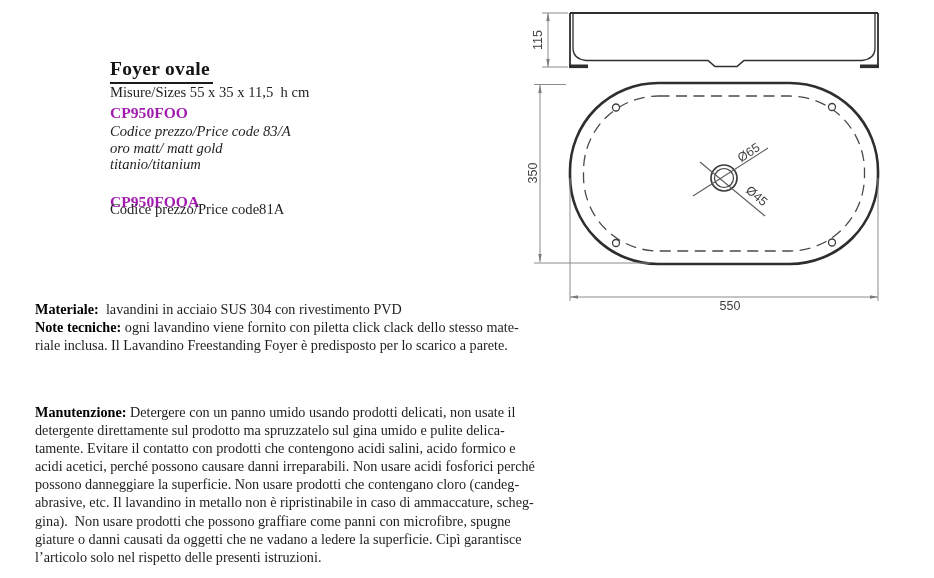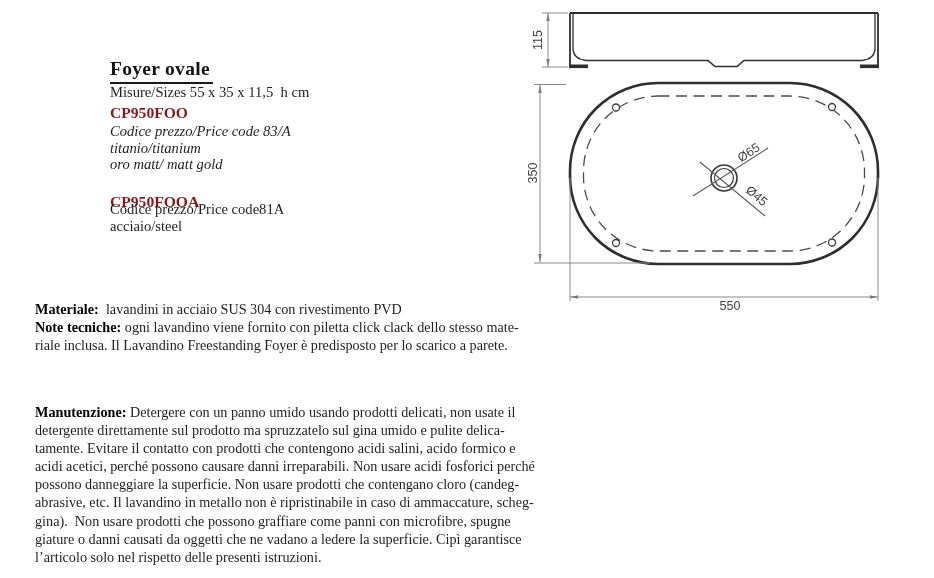--- a/index.html
+++ b/index.html
@@ -20,21 +20,21 @@
     padding:0 3px 2px 0;
     color:#141414;
     white-space:pre;
   }
   .sizes{
     left:110px;top:84px;
     font-size:14.6px;
     white-space:pre;
   }
   .code{
-    font-size:15.6px;font-weight:bold;color:#7f1d1d;
+    font-size:15.6px;font-weight:bold;color:#a21caf;
     white-space:pre;
   }
   .v1code{left:110px;top:104px;}
   .v1lines{left:110px;top:123px;font-style:italic;}
   .v2code{left:110px;top:193px;font-family:Liberation Serif, serif;}
   .v2lines{left:110px;top:201px;}
   .vlines .line{
     font-size:14.6px;line-height:16.6px;white-space:pre;
   }
   .para .line{
@@ -55,28 +55,27 @@
 
 <div class="page">
 
   <h1 class="abs title">Foyer ovale</h1>
 
   <div class="abs sizes">Misure/Sizes 55 x 35 x 11,5  h cm</div>
 
   <div class="abs code v1code">CP950FOO</div>
   <div class="abs vlines v1lines">
       <div class="line">Codice prezzo/Price code 83/A</div>
+      <div class="line">oro matt/ matt gold</div>
       <div class="line">titanio/titanium</div>
-      <div class="line">oro matt/ matt gold</div>
     </div>
 
   <div class="abs code v2code">CP950FOOA</div>
   <div class="abs vlines v2lines">
       <div class="line">Codice prezzo/Price code81A</div>
-      <div class="line">acciaio/steel</div>
     </div>
 
   <div class="abs para materiale">
       <div class="line"><span class="b">Materiale:</span>  lavandini in acciaio SUS 304 con rivestimento PVD</div>
       <div class="line"><span class="b">Note tecniche:</span> ogni lavandino viene fornito con piletta click clack dello stesso mate-</div>
       <div class="line">riale inclusa. Il Lavandino Freestanding Foyer è predisposto per lo scarico a parete.</div>
     </div>
 
   <div class="abs para manutenzione">
       <div class="line"><span class="b">Manutenzione:</span> Detergere con un panno umido usando prodotti delicati, non usate il</div>

